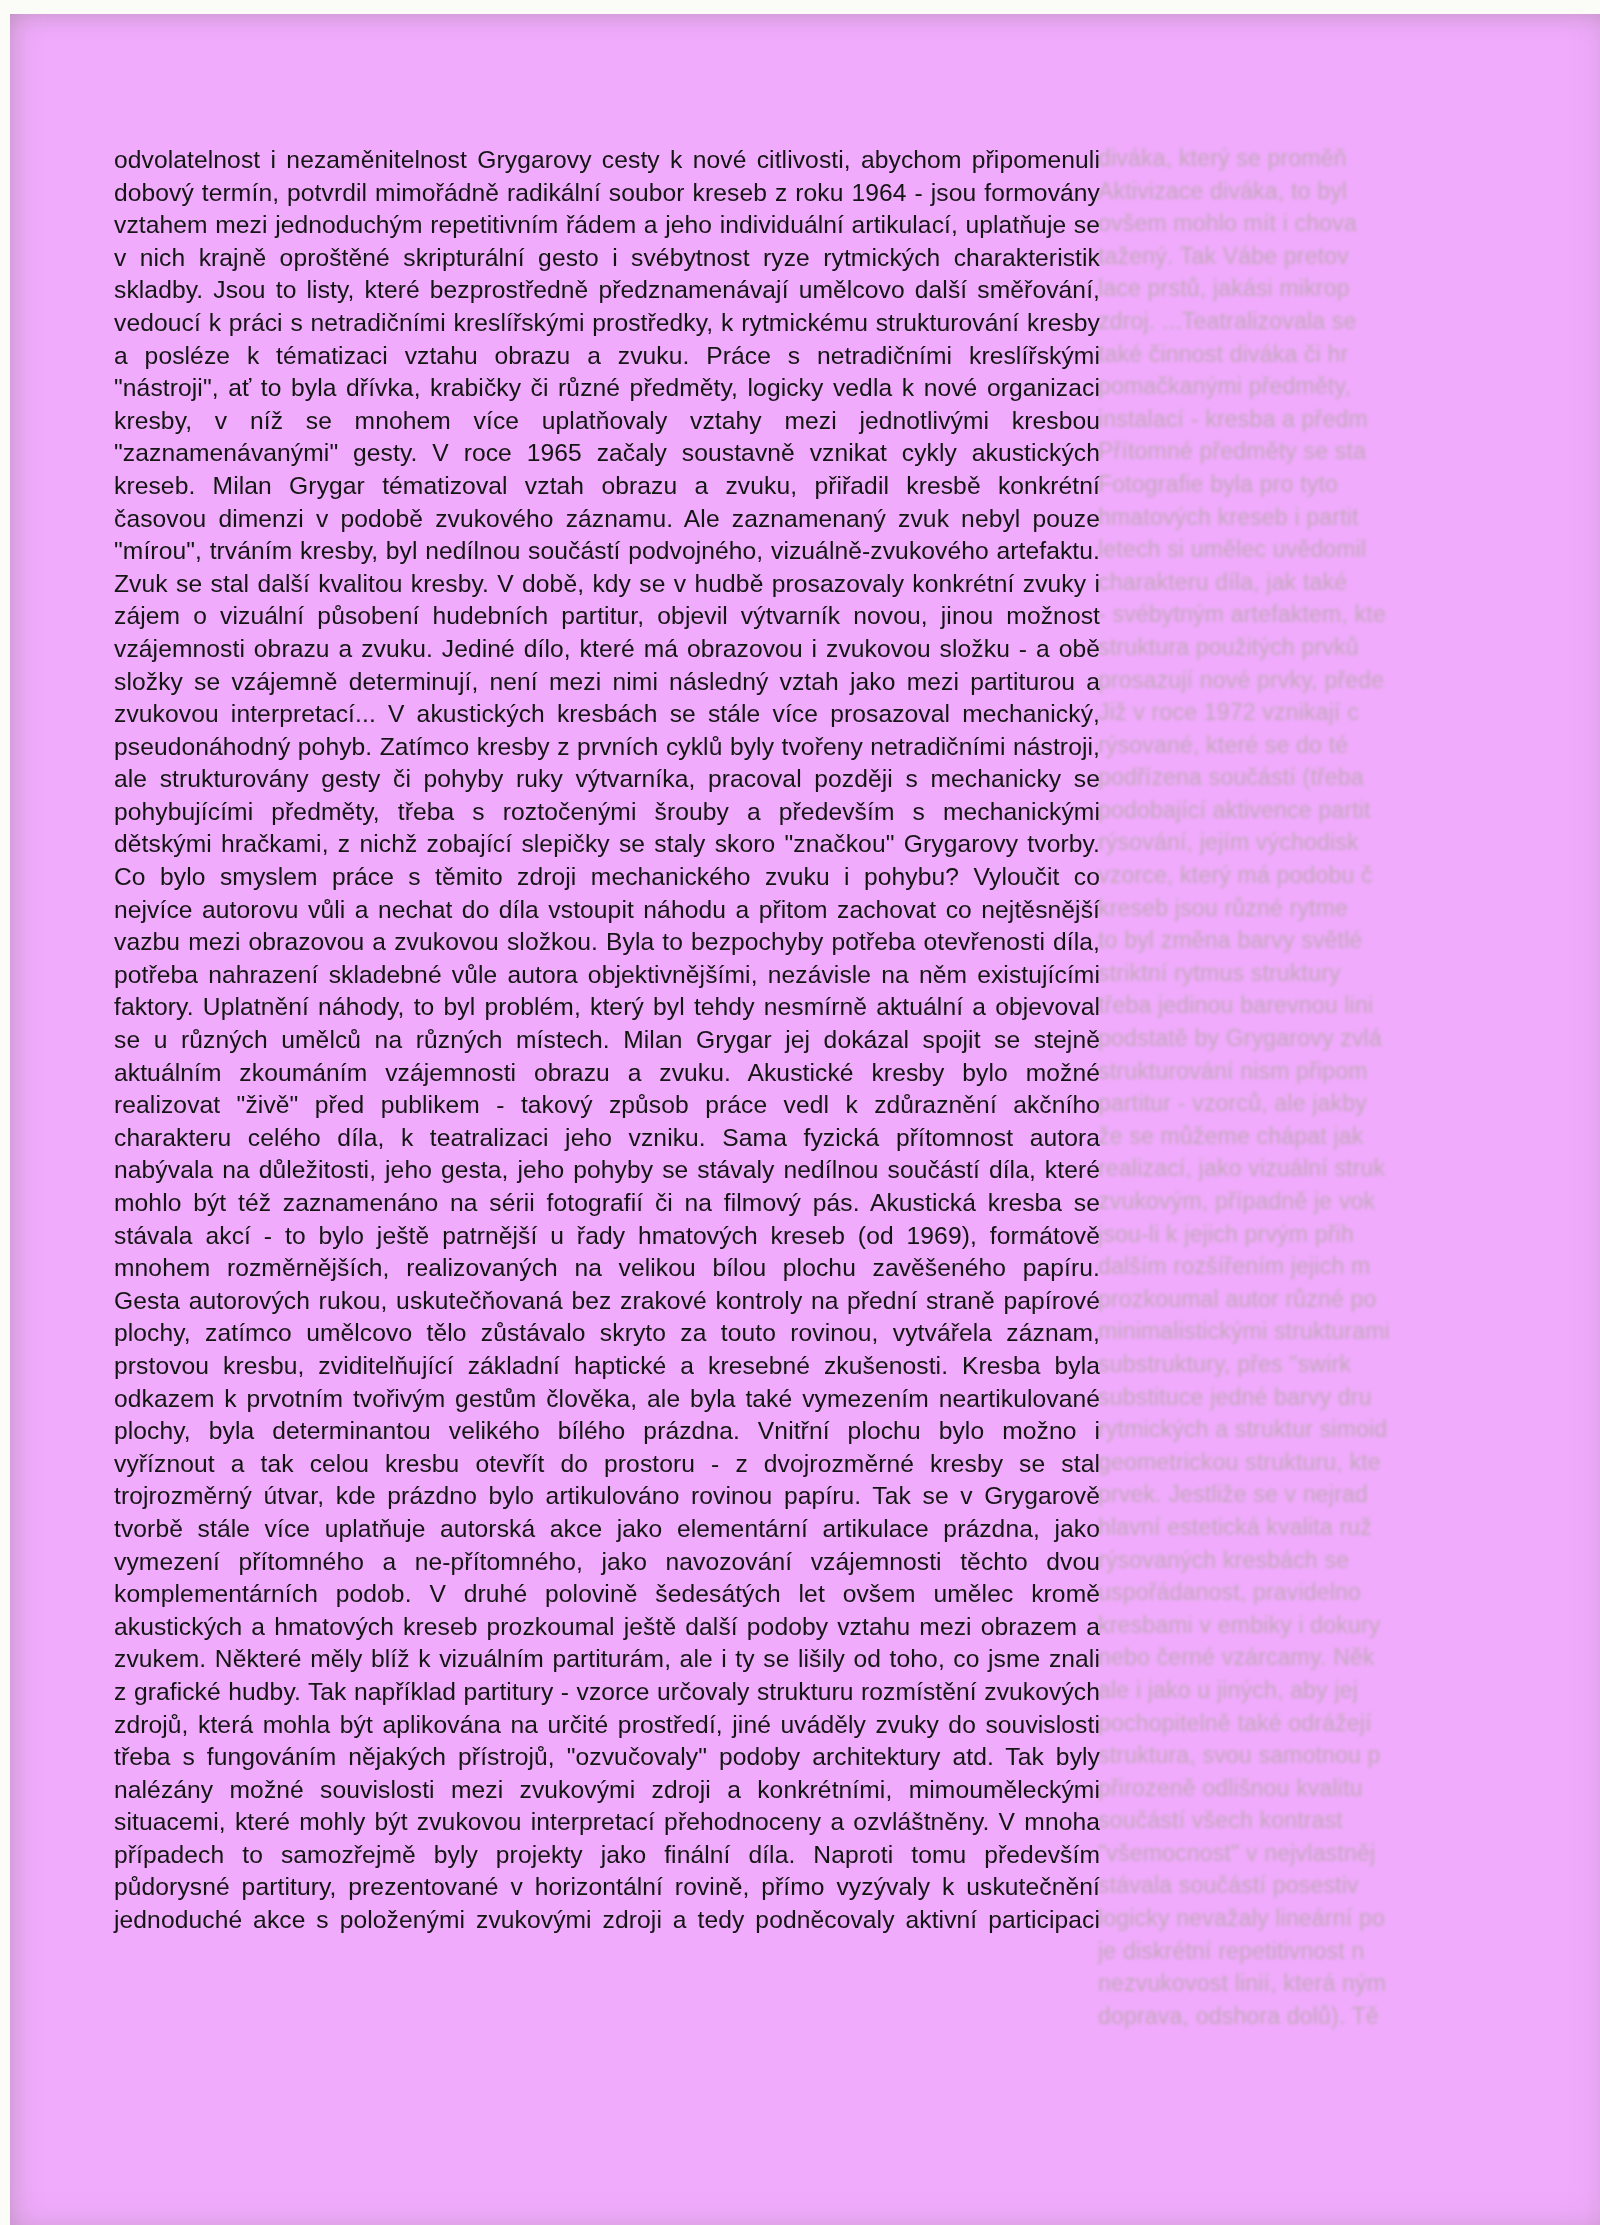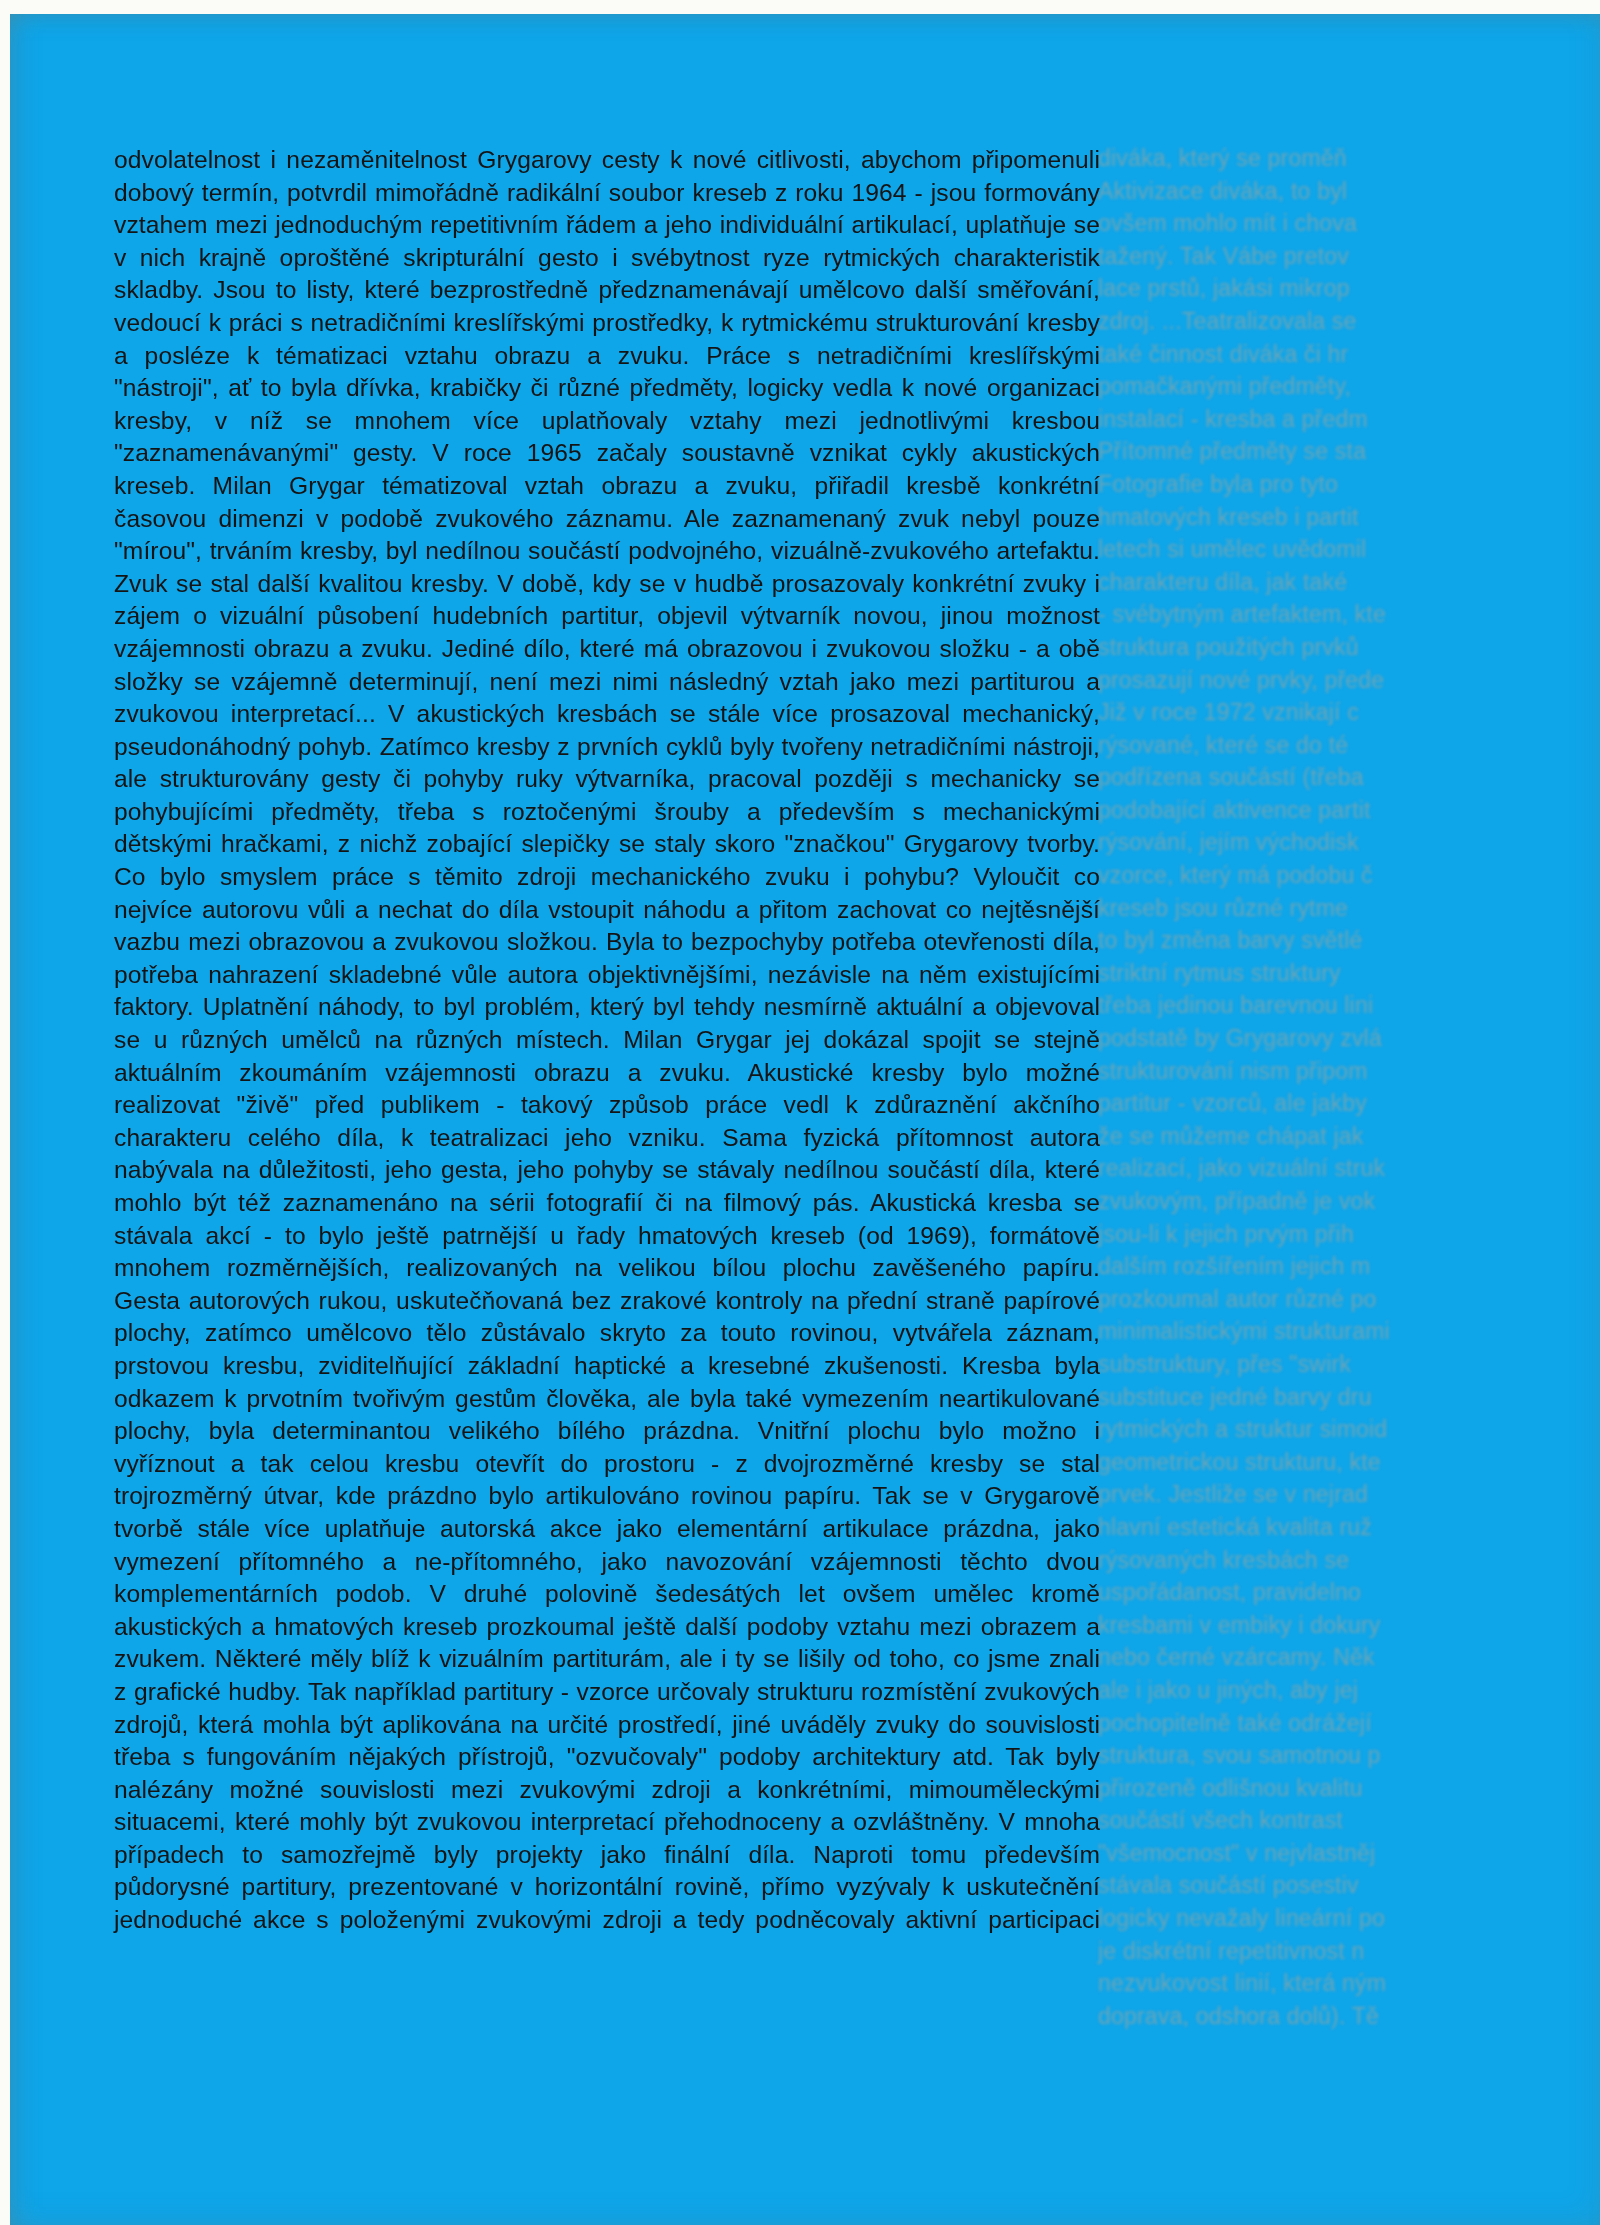--- a/index.html
+++ b/index.html
@@ -10,21 +10,21 @@
     background: #fbfbf8;
     font-family: "Liberation Sans", sans-serif;
     overflow: hidden;
   }
   .scan-page {
     position: absolute;
     left: 10px;
     top: 14px;
     right: 0;
     bottom: 0;
-    background: #0ea5e9;
+    background: #f0abfc;
     box-shadow: inset 18px 0 30px -18px rgba(120,115,100,0.35),
                 inset 0 16px 26px -16px rgba(120,115,100,0.30),
                 inset -8px -10px 40px -20px rgba(120,115,100,0.25);
     overflow: hidden;
     padding-left: 38px;
   }
   
   .bleedthrough {
     position: absolute;
     left: 1088px;

